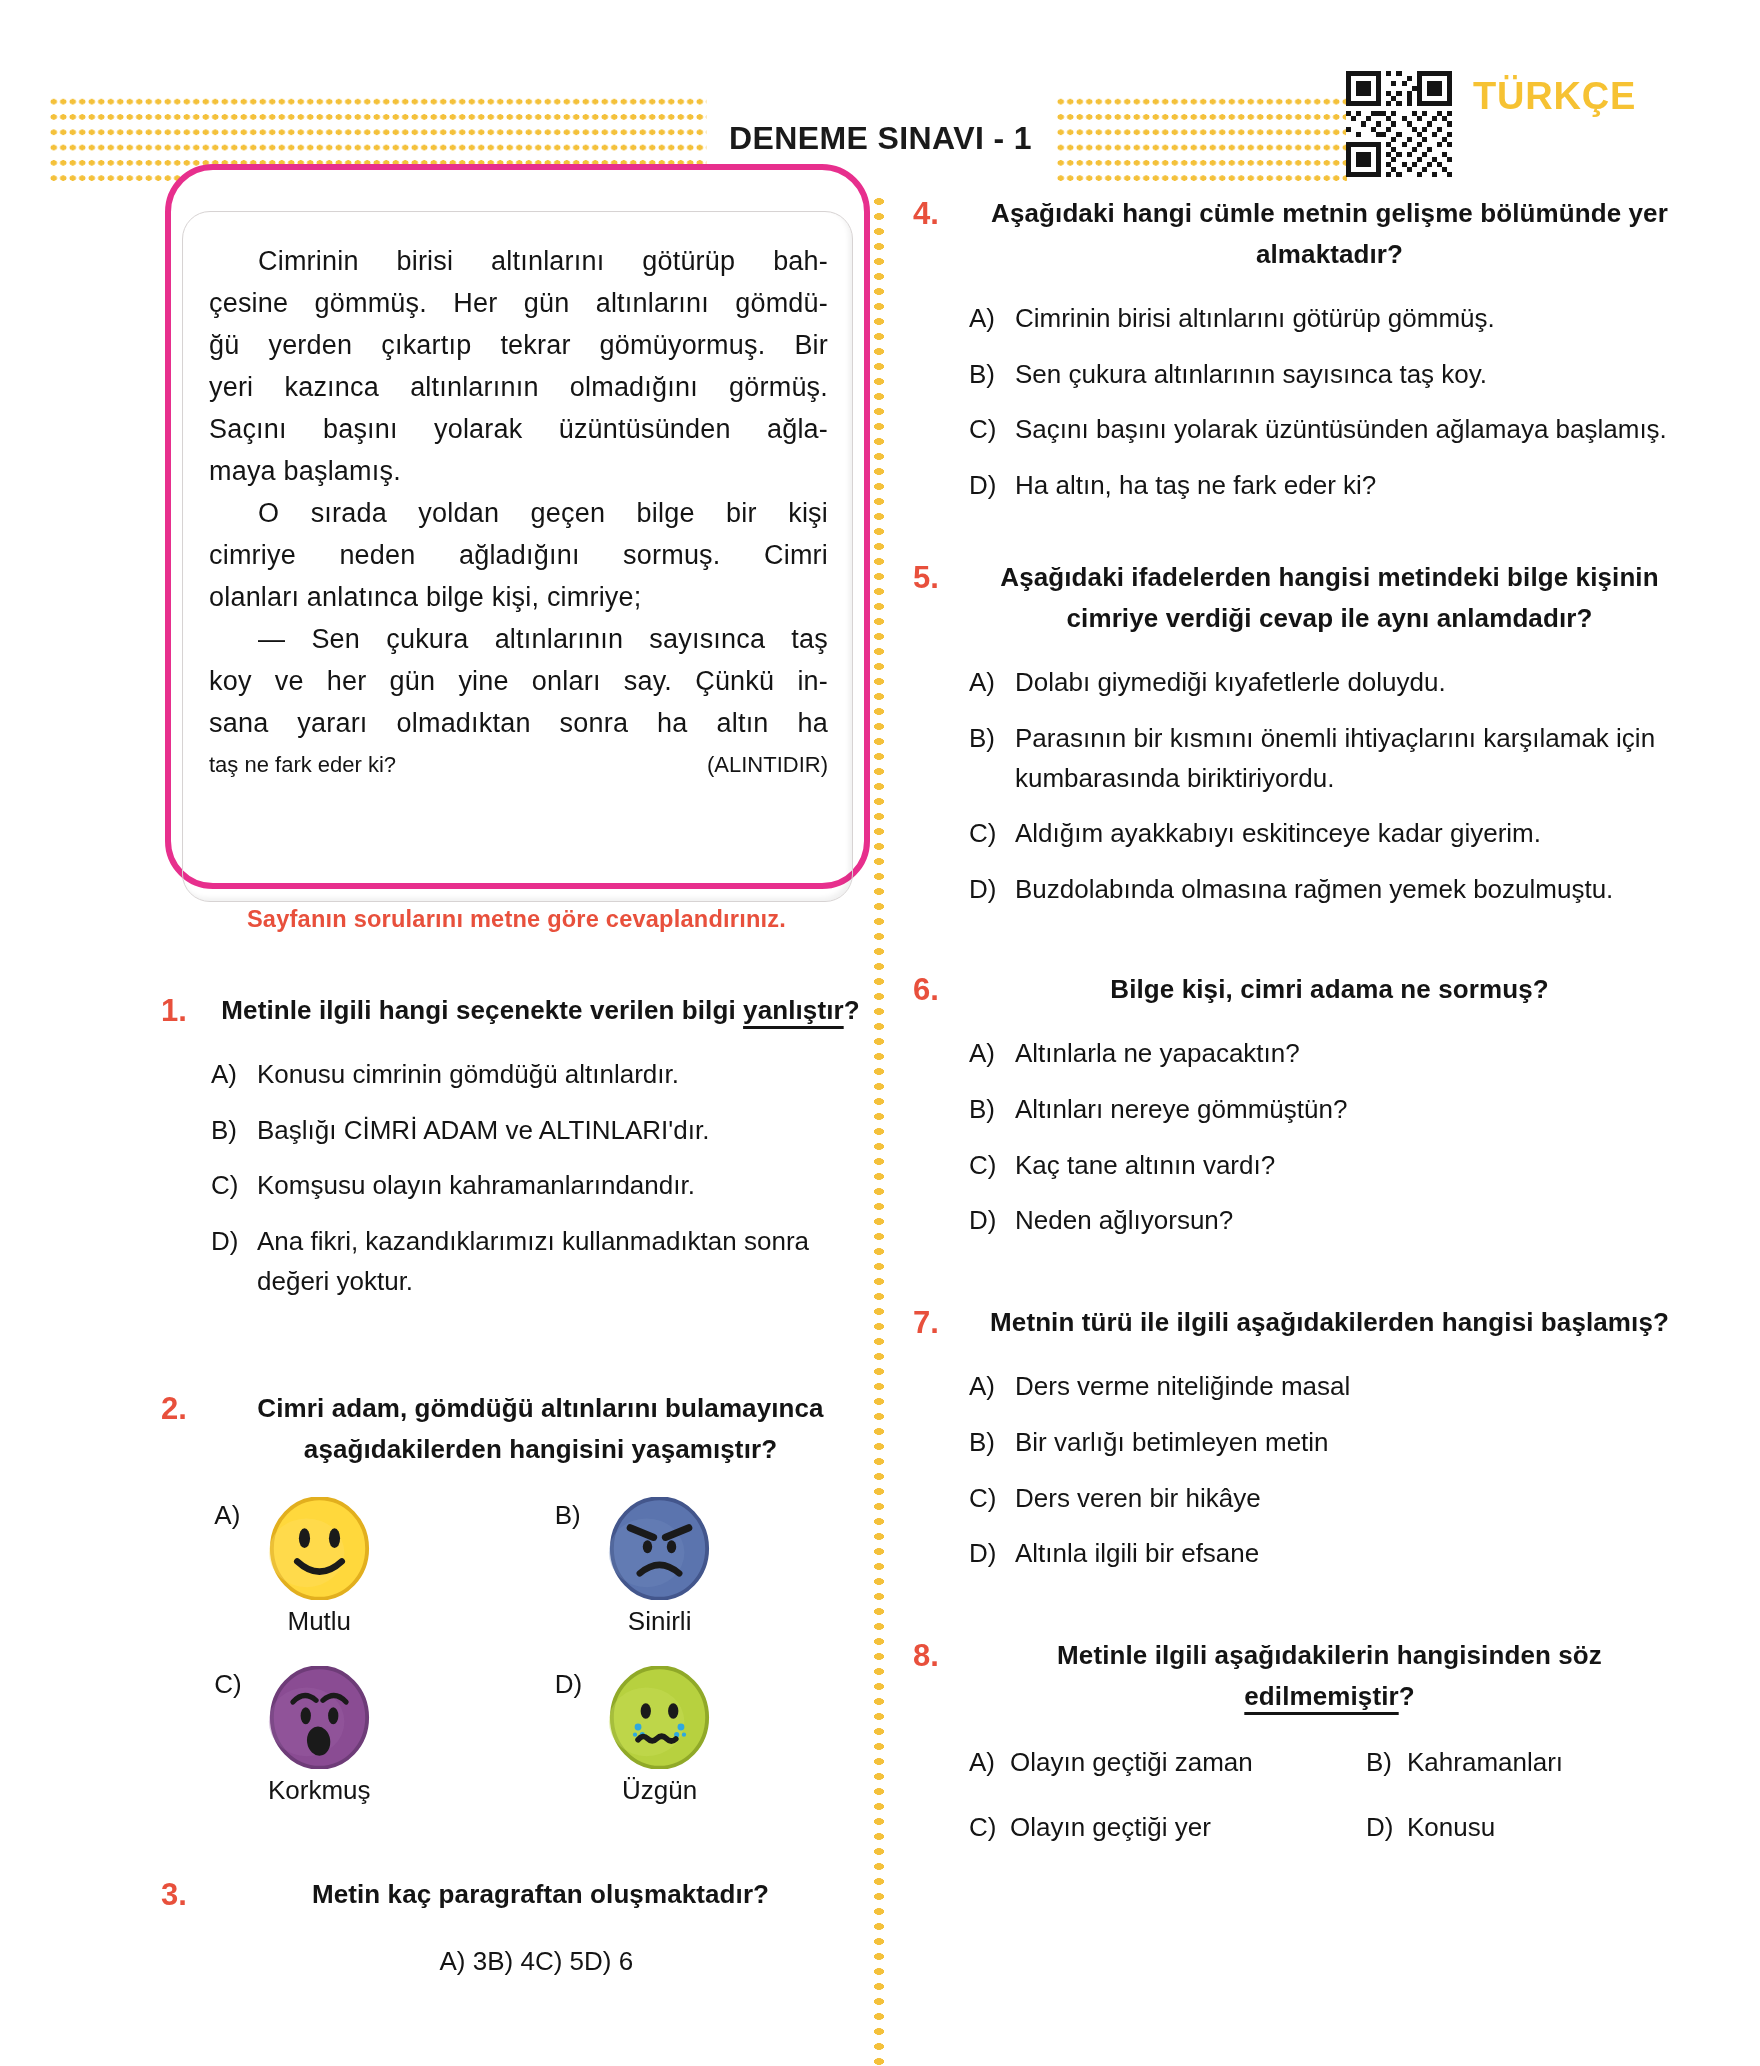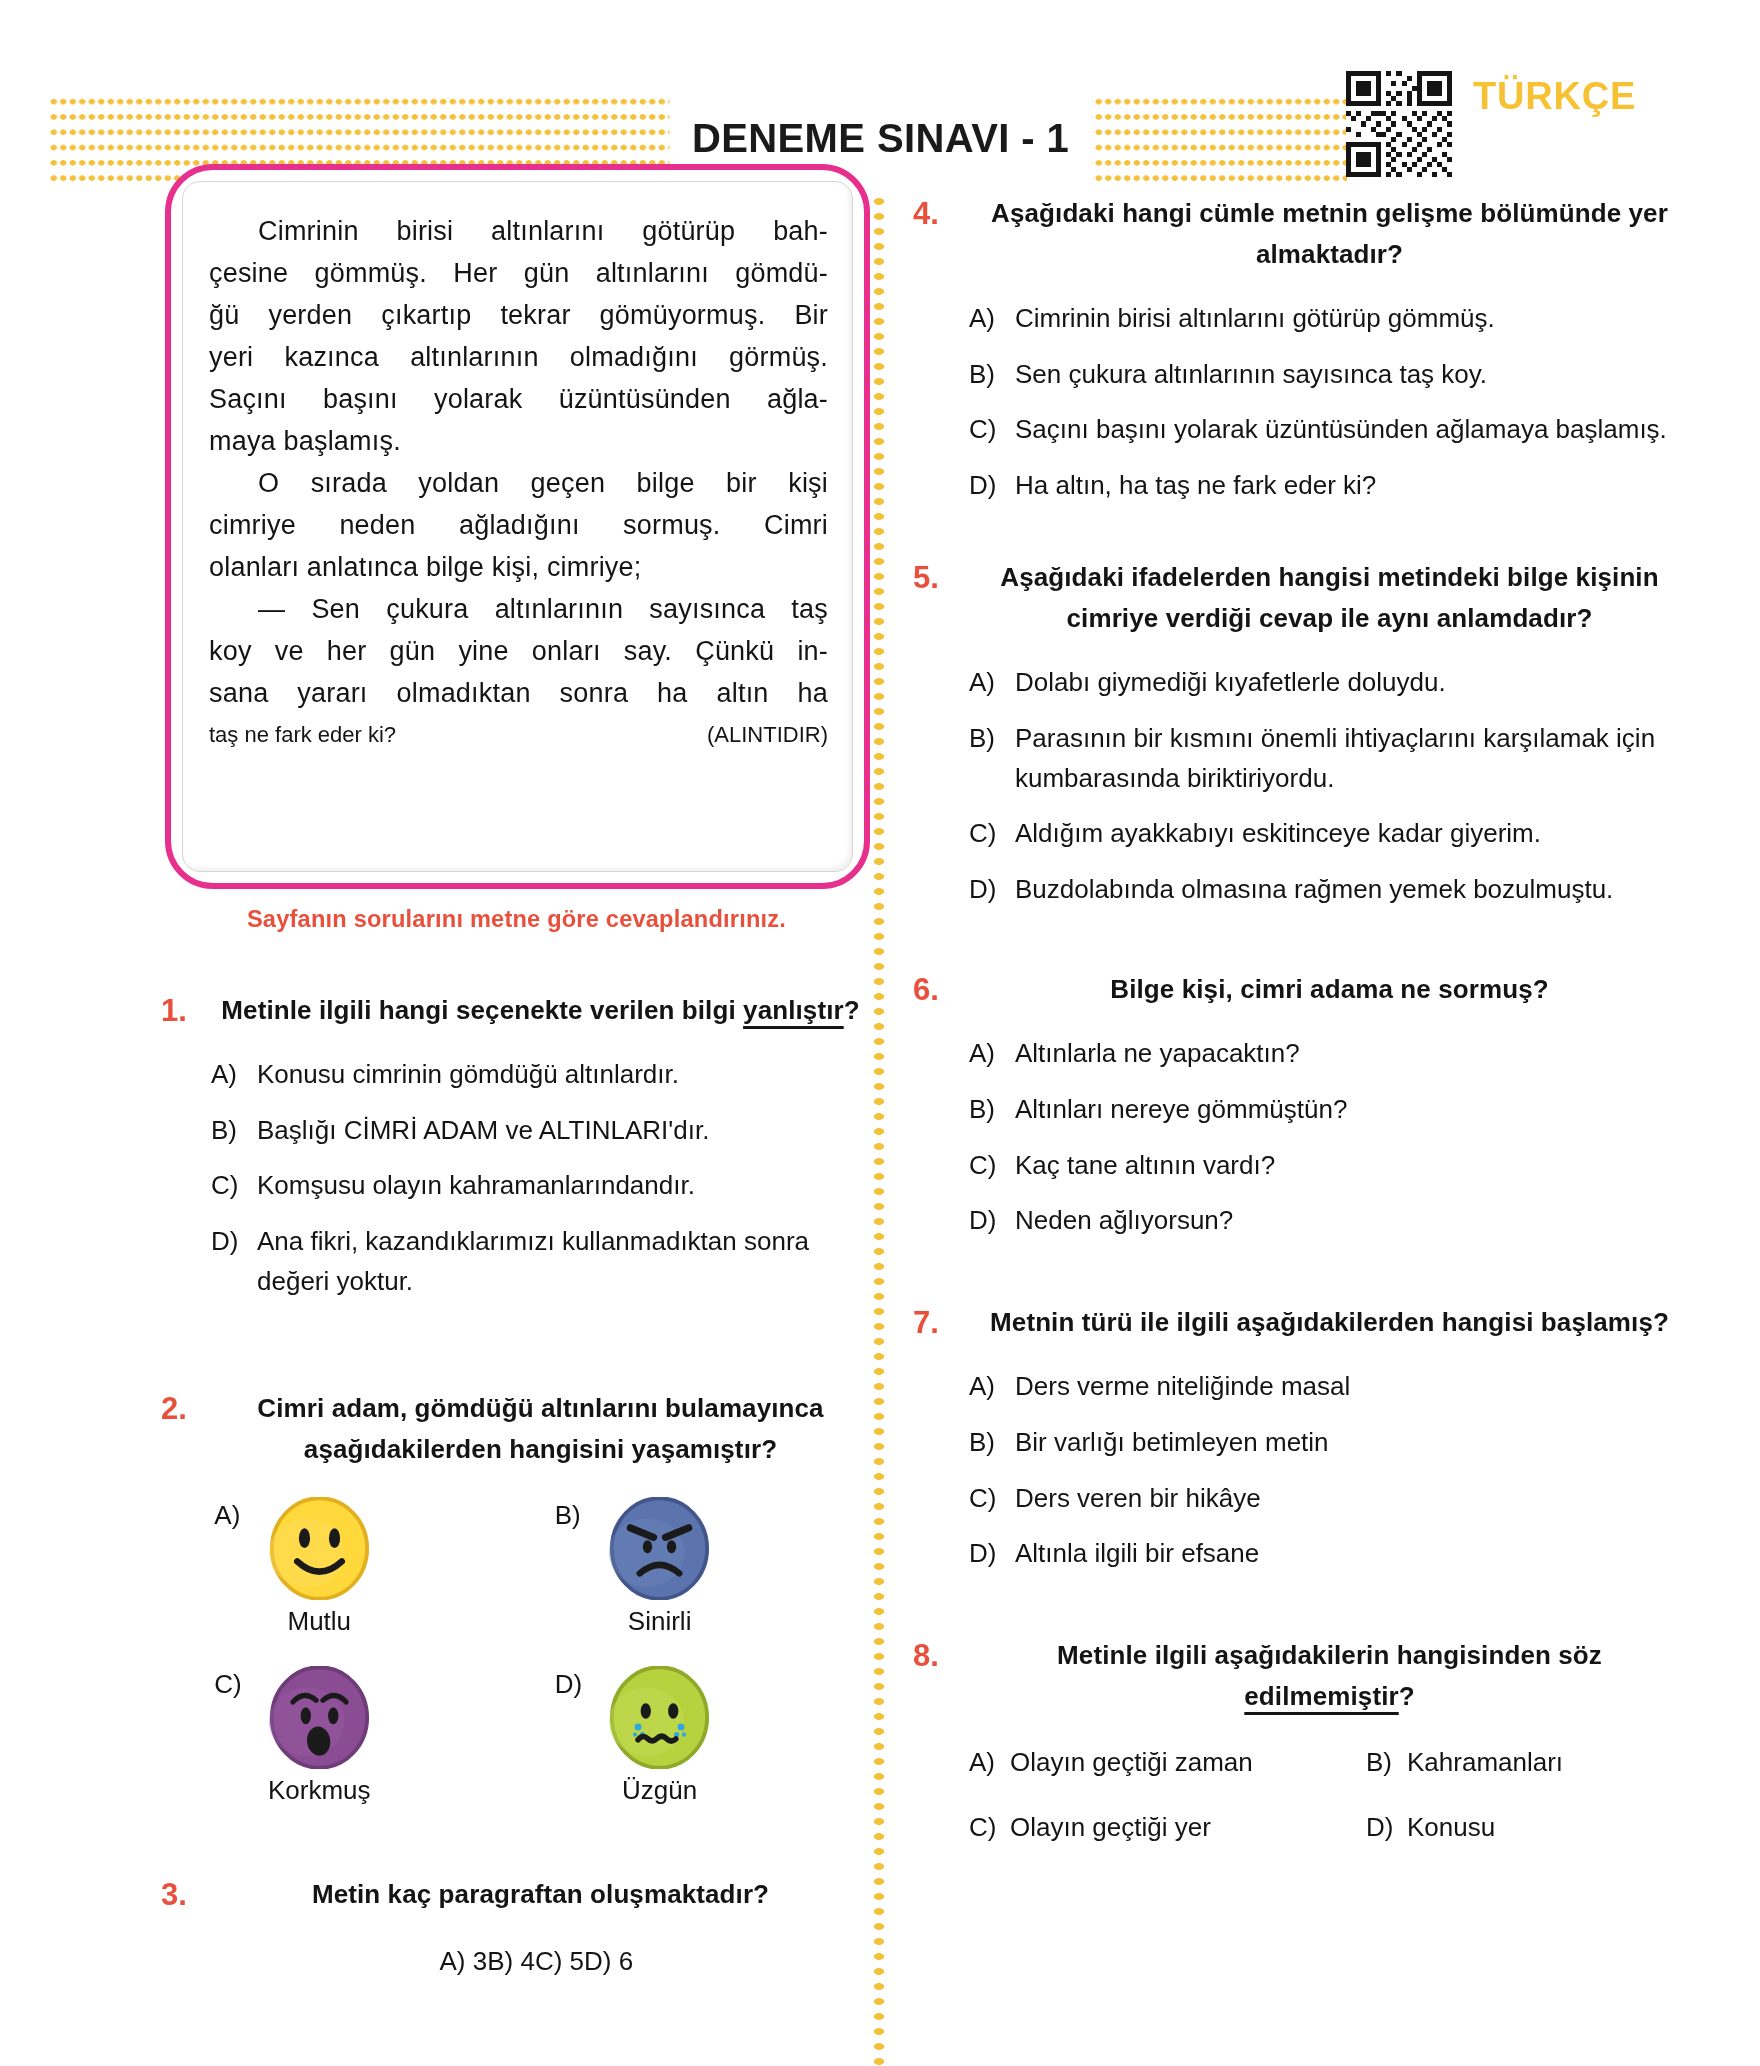--- a/index.html
+++ b/index.html
@@ -5,30 +5,30 @@
   html,body{margin:0;padding:0;background:#ffffff;}
   .page{position:relative;width:1761px;height:2231px;background:#fff;overflow:hidden;
         font-family:"Liberation Sans", sans-serif;color:#141414;}
 
   
   .header-band{position:absolute;left:49px;top:94px;width:1298px;height:89px;
     background-image:radial-gradient(3.7px 2.9px at 50% 50%, #F4C13B 85%, rgba(0,0,0,0) 95%);
     background-size:9.5px 15.3px;}
   .header-title{position:absolute;left:50%;top:94px;transform:translateX(-50%);
     height:89px;line-height:89px;background:#fff;padding:0 23px;
-    font-weight:bold;font-size:40px;letter-spacing:0.4px;color:#1a1a1a;white-space:nowrap;}
+    font-weight:bold;font-size:32px;letter-spacing:0.4px;color:#1a1a1a;white-space:nowrap;}
   .qr{position:absolute;left:1346px;top:71px;width:106px;height:106px;}
   .subject{position:absolute;left:1473px;top:75px;width:231px;font-weight:bold;
     font-size:38px;letter-spacing:0.8px;color:#F6C233;}
 
   
   .pbox-outer{position:absolute;left:165px;top:164px;width:705px;height:725px;
     box-sizing:border-box;border:6.2px solid #E72F8D;border-radius:48px;background:#fff;padding:11px;}
   .pbox-inner{width:100%;height:100%;box-sizing:border-box;border:1.7px solid #d7d3d3;
-    border-radius:18px;padding:28px 24px 12px 26px;box-shadow:-3.3px -3.3px 5.8px rgba(0,0,0,0.06) inset;}
+    border-radius:28px;padding:28px 24px 12px 26px;box-shadow:-3.3px -3.3px 5.8px rgba(0,0,0,0.06) inset;margin-top:30px;}
   .pl{font-size:27px;line-height:42px;text-align:justify;text-align-last:justify;letter-spacing:0.2px;}
   .pl.left{text-align-last:left;}
   .pl.ind{text-indent:49px;}
   .pl-flex{display:flex;justify-content:space-between;font-size:22px;line-height:42px;}
 
   
   .instruction{position:absolute;left:163px;top:906px;width:707px;text-align:center;
     color:#E8503C;font-weight:bold;font-size:23.6px;letter-spacing:0.2px;}
 
   

